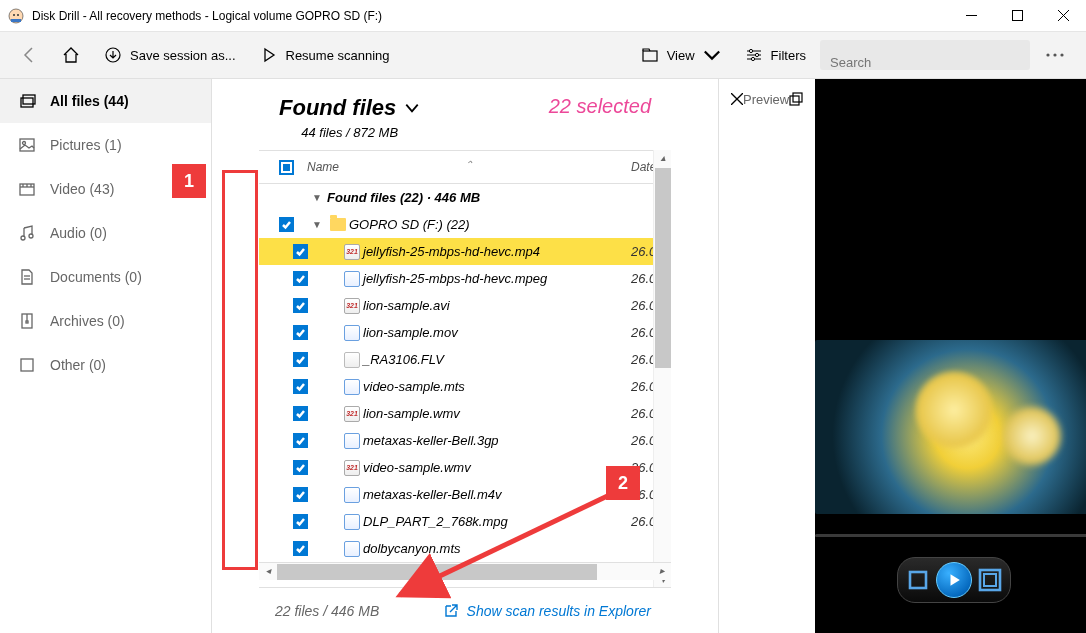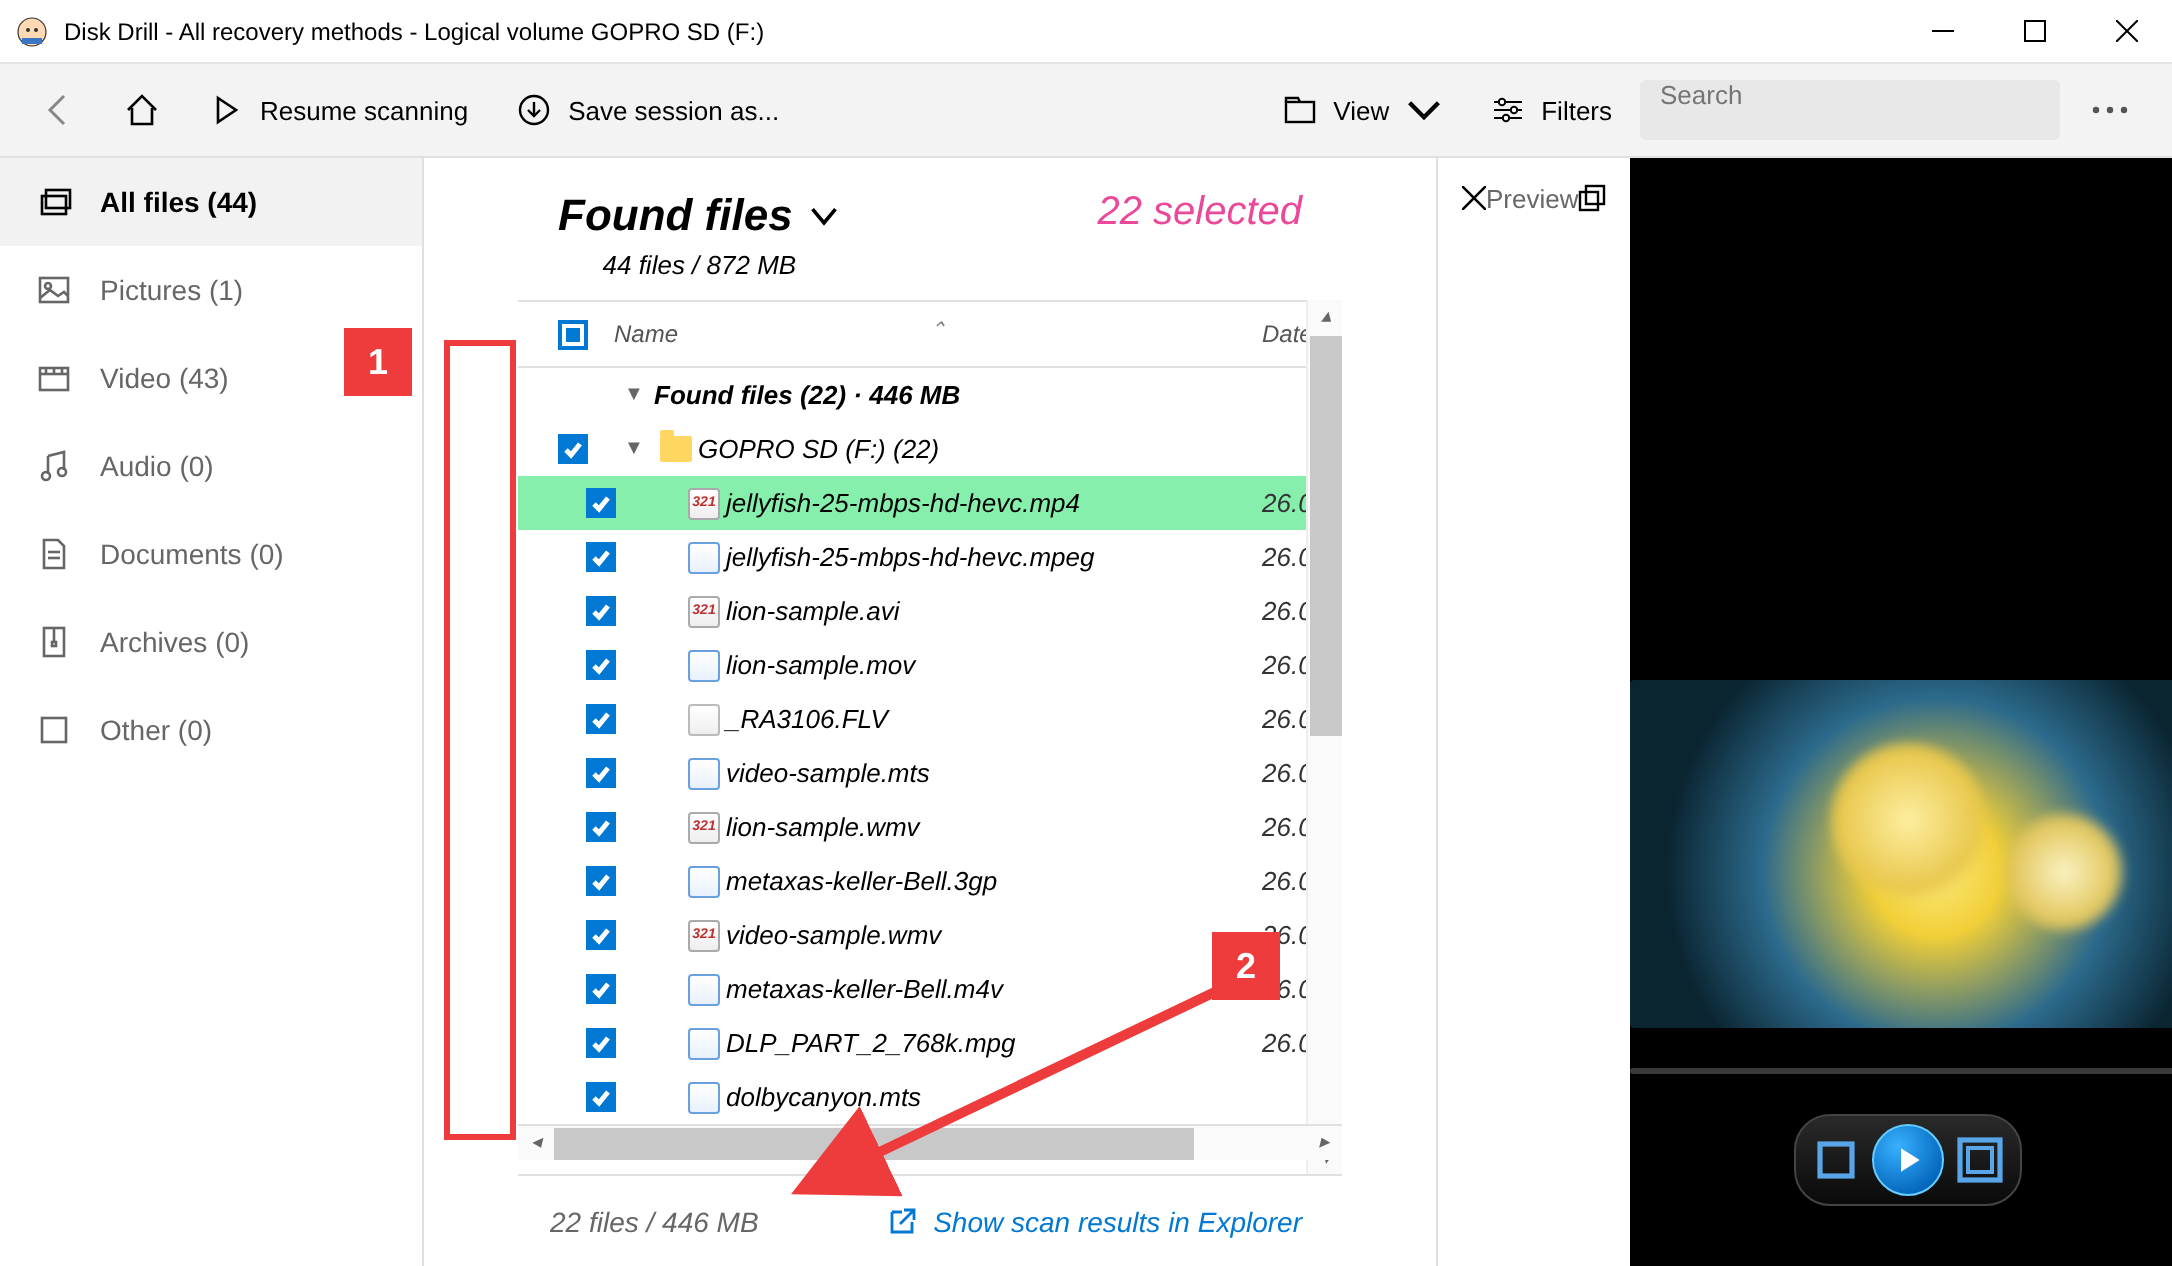--- a/index.html
+++ b/index.html
@@ -11,21 +11,21 @@
   .titlebar .appicon svg { width: 16px; height: 16px; }
   .titlebar .title { font-size: 12px; color: #000; }
   .winctrls { margin-left: auto; display: flex; }
   .winctrls .wbtn { width: 46px; height: 32px; display: flex; align-items: center; justify-content: center; }
   .winctrls svg { width: 11px; height: 11px; }
   
   
   .toolbar { height: 46px; background: #f3f3f3; display: flex; align-items: center; padding: 0 10px; gap: 4px; }
   .tool { height: 46px; display: flex; align-items: center; gap: 8px; padding: 0 10px; color: #000; font-size: 13px; }
   .tool svg, .tool .ic { width: 18px; height: 18px; }
-  .searchbox { background: #e8e8e8; height: 30px; width: 210px; border-radius: 3px; display: flex; align-items: flex-start; padding: 0 10px; }
+  .searchbox { background: #e8e8e8; height: 30px; width: 210px; border-radius: 3px; display: flex; align-items: flex-end; padding: 0 10px; }
   .searchbox input { background: transparent; border: none; outline: none; font-size: 13px; color: #888; width: 100%; }
   .spacer { flex: 1; }
   .moremenu { padding: 0 12px; display: flex; align-items: center; height: 46px; }
   
   
   .content { display: flex; height: calc(633px - 32px - 46px); border-top: 1px solid #e0e0e0; gap: 47px; }
   
   
   .sidebar { width: 212px; border-right: 1px solid #e0e0e0; padding-top: 0; }
   .sbitem { height: 44px; display: flex; align-items: center; gap: 14px; padding-left: 18px; font-size: 14px; color: #666; cursor: pointer; }
@@ -43,21 +43,21 @@
   
   .tablewrap { flex: 1; overflow: hidden; position: relative; }
   .thead { height: 34px; border-top: 1px solid #e0e0e0; border-bottom: 1px solid #e0e0e0; display: flex; align-items: center; padding-left: 6px; font-size: 12px; color: #555; }
   .thead .chkcell { width: 42px; display: flex; align-items: center; justify-content: center; }
   .thead .namecell { flex: 1; position: relative; }
   .thead .datecell { width: 40px; }
   .thead .sortcaret { position: absolute; left: 50%; top: -1px; transform: translateX(-50%); font-size: 10px; color: #888; }
   
   .tbody { }
   .row { height: 27px; display: flex; align-items: center; padding-left: 6px; font-size: 13px; }
-  .row.selected { background: #86efac; }
+  .row.selected { background: #fde047; }
   .row .chkcell { width: 42px; display: flex; align-items: center; justify-content: center; }
   .row .expcell { width: 20px; display: flex; align-items: center; justify-content: center; color: #666; font-size: 10px;}
   .row .iconcell { width: 22px; display: flex; align-items: center; justify-content: center; }
   .row .label { flex: 1; }
   .row .datecell { width: 40px; color: #333; }
   .row.group { font-weight: 600; }
   .row.folder .label { }
   .indent2 { padding-left: 20px; }
   .checkbox { width: 15px; height: 15px; border: 1px solid #0078d4; background: #0078d4; display: flex; align-items: center; justify-content: center; }
   .checkbox.partial { background: #fff; border: 2px solid #0078d4; padding: 2px; }
@@ -146,30 +146,30 @@
         <path d="M12 2 L5 9 L12 16" fill="none" stroke="#888" stroke-width="1.5"></path>
       </svg>
   </div>
   <div class="tool">
     <svg viewBox="0 0 18 18">
         <path d="M2 9 L9 2 L16 9 M4 8 V16 H14 V8" fill="none" stroke="#000" stroke-width="1.3"></path>
       </svg>
   </div>
   <div class="tool">
     <svg viewBox="0 0 18 18">
-        <path d="M5 3 L14 9 L5 15 Z" fill="none" stroke="#000" stroke-width="1.3"></path>
-      </svg>
-    <span>Resume scanning</span>
+        <circle cx="9" cy="9" r="7" fill="none" stroke="#000" stroke-width="1.2"></circle>
+        <path d="M9 5 V12 M6 9 L9 12 L12 9" fill="none" stroke="#000" stroke-width="1.2"></path>
+      </svg>
+    <span>Save session as...</span>
   </div>
   <div class="tool">
     <svg viewBox="0 0 18 18">
-        <circle cx="9" cy="9" r="7" fill="none" stroke="#000" stroke-width="1.2"></circle>
-        <path d="M9 5 V12 M6 9 L9 12 L12 9" fill="none" stroke="#000" stroke-width="1.2"></path>
-      </svg>
-    <span>Save session as...</span>
+        <path d="M5 3 L14 9 L5 15 Z" fill="none" stroke="#000" stroke-width="1.3"></path>
+      </svg>
+    <span>Resume scanning</span>
   </div>
   <div class="spacer"></div>
   <div class="tool">
     <svg viewBox="0 0 18 18">
         <rect x="2" y="5" width="14" height="10" fill="none" stroke="#000" stroke-width="1.2"></rect>
         <path d="M2 5 L2 3 L8 3 L9 5" fill="none" stroke="#000" stroke-width="1.2"></path>
       </svg>
     <span>View</span>
     <svg viewBox="0 0 10 10" width="10" height="10">
         <path d="M1 3 L5 7 L9 3" fill="none" stroke="#000" stroke-width="1.2"></path>

